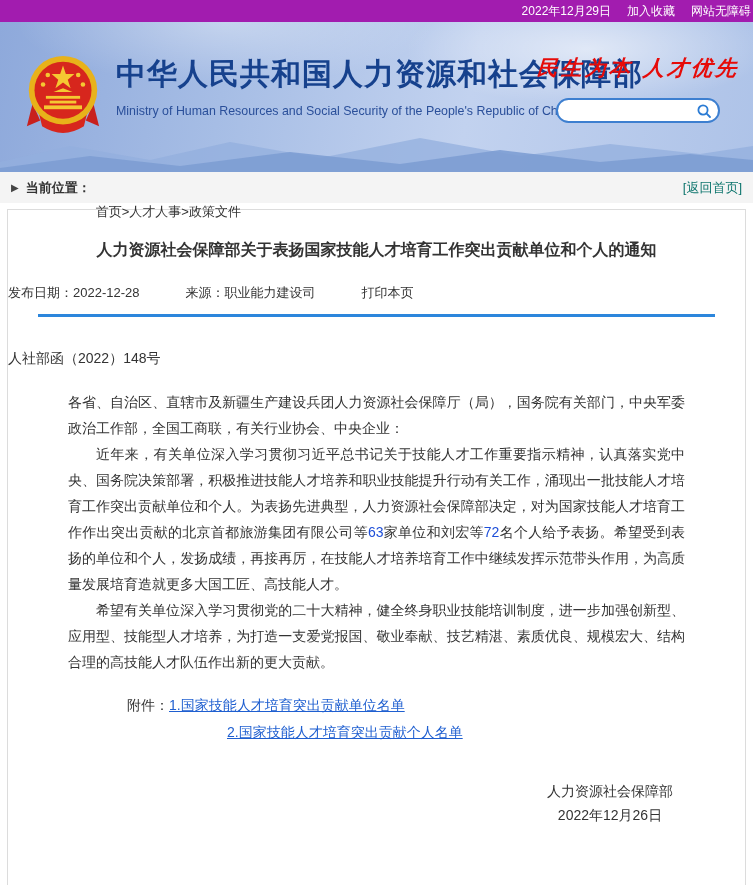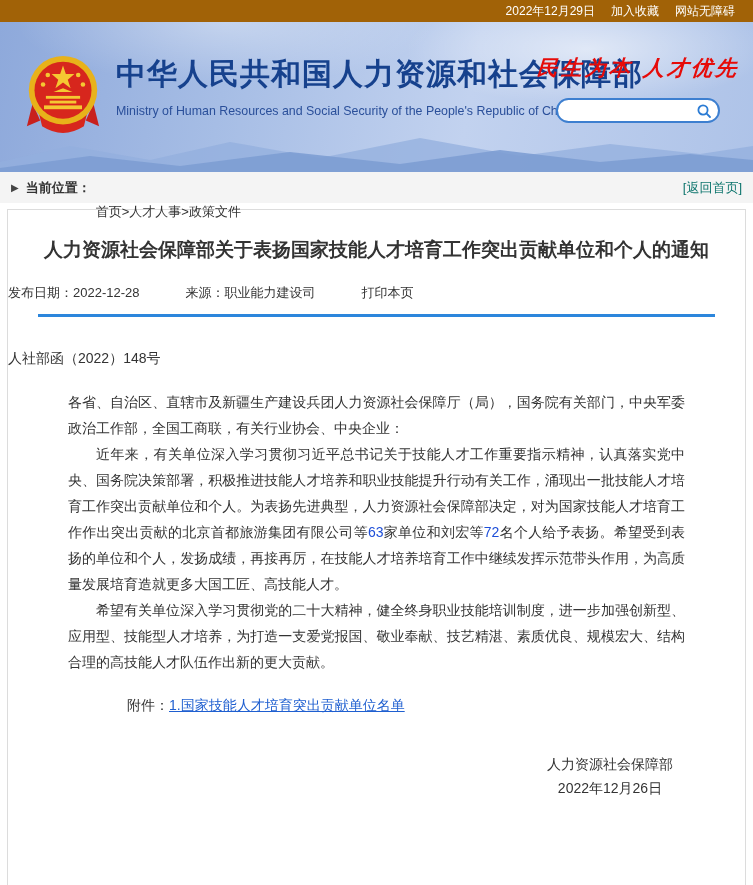--- a/index.html
+++ b/index.html
@@ -4,23 +4,23 @@
 <style>
   * { box-sizing: border-box; margin: 0; padding: 0; }
   html,body { width:753px; height:885px; }
   body {
     font-family:"Liberation Sans","DejaVu Sans",sans-serif;
     background:#ffffff; color:#333; overflow:hidden; position:relative;
   }
 
   
   .topbar {
-    height:22px; background:#a16207; color:#fff; font-size:12px;
+    height:22px; background:#a21caf; color:#fff; font-size:12px;
     display:flex; align-items:center; justify-content:flex-end;
-    gap:16px; padding-right:18px;
+    gap:16px; padding-right:2px;
   }
   .topbar a { color:#fff; text-decoration:none; cursor:pointer; }
 
   
   .banner {
     height:150px; position:relative; overflow:hidden;
     background:
       radial-gradient(ellipse 260px 80px at 78% 18%, rgba(255,255,255,.55), rgba(255,255,255,0) 70%),
       radial-gradient(ellipse 300px 90px at 30% 0%, rgba(255,255,255,.35), rgba(255,255,255,0) 70%),
       linear-gradient(100deg,#8ea9db 0%, #a6bde5 30%, #c2d2ef 62%, #aec3e8 100%);
@@ -51,21 +51,21 @@
   .bc-arrow { font-size:10px; margin-right:7px; color:#444; }
   .bc-label { font-weight:bold; }
   .bc-path { margin-left:5px; color:#333; text-decoration:none; cursor:pointer;margin-top:48px; }
   .back-home { margin-left:auto; color:#0f766e; text-decoration:none; cursor:pointer; font-size:13px; }
 
   
   .content {
     margin:6px 7px 0; border:1px solid #dcdcdc; background:#fff;
     padding:27px 0 16px;
   }
-  .art-title { text-align:center; font-size:19px; font-weight:bold; color:#333; padding:0 34px; line-height:26px; }
+  .art-title { text-align:center; font-size:16px; font-weight:bold; color:#333; padding:0 34px; line-height:26px; }
   .meta { display:flex; justify-content:flex-start; gap:46px; font-size:13px; color:#333; margin-top:21px; }
   .meta a { color:#333; text-decoration:none; cursor:pointer; }
   .hr-blue { height:3px; background:#2c86dc; margin:12px 30px 0; }
   .doc-num { text-align:left; font-size:14px; margin-top:33px; }
   .body-text { margin:21px 60px 0; font-size:14px; line-height:26px; text-align:justify; }
   .body-text p.indent { text-indent:2em; }
   .num-hl { color:#1d4ed8; }
   .attach { margin-top:17px; font-size:14px; line-height:27px; }
   .attach-line1 { margin-left:119px; }
   .attach-line2 { margin-left:219px; }
@@ -146,20 +146,23 @@
   <div class="body-text">
     <p>各省、自治区、直辖市及新疆生产建设兵团人力资源社会保障厅（局），国务院有关部门，中央军委政治工作部，全国工商联，有关行业协会、中央企业：</p>
     <p class="indent"><span>近年来，有关单位深入学习贯彻习近平总书记关于技能人才工作重要指示精神，认真落实党中央、国务院决策部署，积极推进技能人才培养和职业技能提升行动有关工作，涌现出一批技能人才培育工作突出贡献单位和个人。为表扬先进典型，人力资源社会保障部决定，对为国家技能人才培育工作作出突出贡献的北京首都旅游集团有限公司等</span><span class="num-hl">63</span><span>家单位和刘宏等</span><span class="num-hl">72</span><span>名个人给予表扬。希望受到表扬的单位和个人，发扬成绩，再接再厉，在技能人才培养培育工作中继续发挥示范带头作用，为高质量发展培育造就更多大国工匠、高技能人才。</span></p>
     <p class="indent">希望有关单位深入学习贯彻党的二十大精神，健全终身职业技能培训制度，进一步加强创新型、应用型、技能型人才培养，为打造一支爱党报国、敬业奉献、技艺精湛、素质优良、规模宏大、结构合理的高技能人才队伍作出新的更大贡献。</p>
   </div>
 
   <div class="attach">
     <div class="attach-line1">
       <span>附件：</span><a class="attach-link">1.国家技能人才培育突出贡献单位名单</a>
     </div>
+    <div class="attach-line2">
+      <a class="attach-link">2.国家技能人才培育突出贡献个人名单</a>
+    </div>
   </div>
 
   <div class="signature">
     <div>人力资源社会保障部</div>
     <div>2022年12月26日</div>
   </div>
 
   <div class="bottom-row">
     
     

